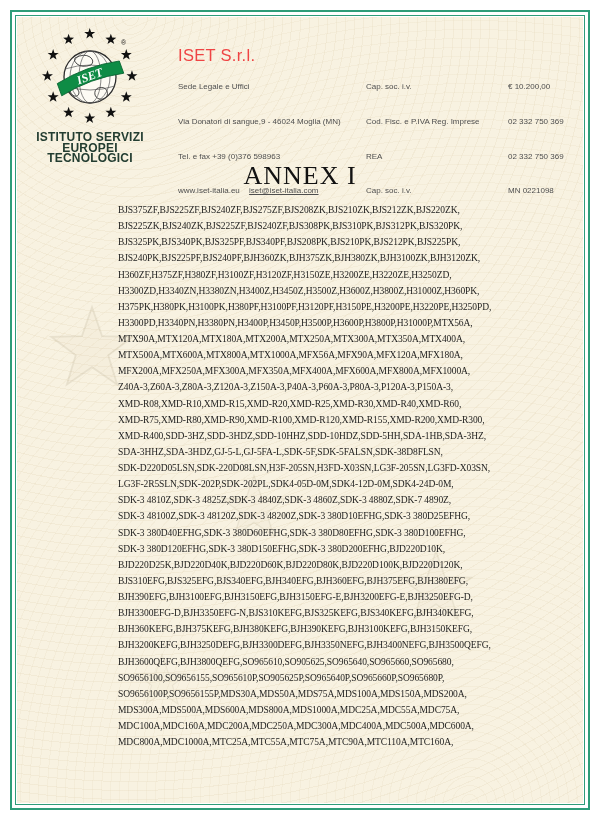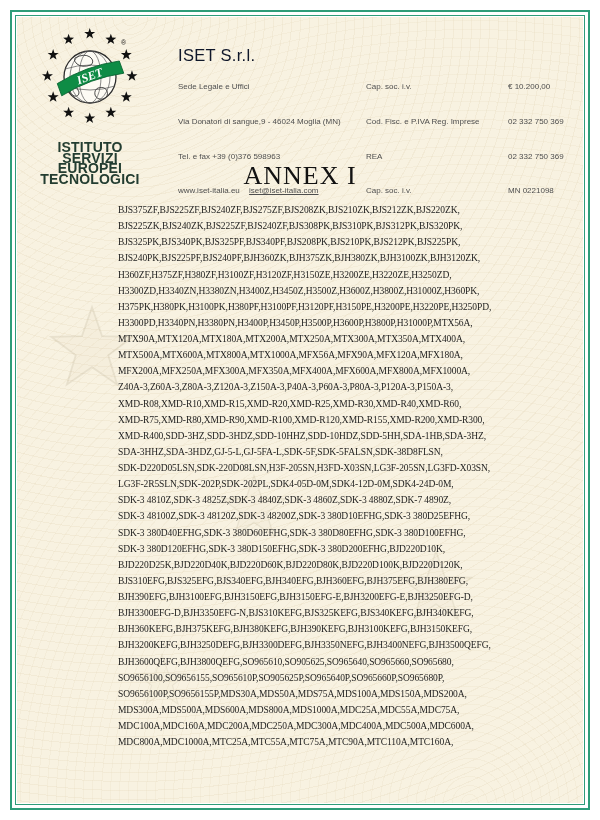--- a/index.html
+++ b/index.html
@@ -14,26 +14,26 @@
     background-color:#f8f2e1;
     background-image:
       repeating-radial-gradient(circle at 20% 0%, rgba(233,222,196,0.00) 0 8px, rgba(229,216,187,0.30) 8px 9px),
       repeating-radial-gradient(circle at 80% 100%, rgba(233,222,196,0.00) 0 8px, rgba(229,216,187,0.22) 8px 9px);
   }
 
   .watermark { position:absolute; opacity:0.55; pointer-events:none; }
 
   
   .logo-wrap { position:absolute; left:28px; top:28px; width:124px; text-align:center; }
-  .logo-caption { margin-top:10px; font-family:"Liberation Sans", sans-serif; font-weight:bold;
-                  font-size:14px; line-height:10.5px; color:#233d31; letter-spacing:0.2px; }
+  .logo-caption { margin-top:0; font-family:"Liberation Sans", sans-serif; font-weight:bold;
+                  font-size:12px; line-height:10.5px; color:#233d31; letter-spacing:0.2px; }
 
   
   .company-name { position:absolute; left:178px; top:46px; font-family:"Liberation Sans", sans-serif;
-                  font-size:16.5px; color:#0f172a; letter-spacing:0.3px; }
+                  font-size:16.5px; color:#ef4444; letter-spacing:0.3px; }
   .header-grid { position:absolute; left:178px; top:80px; width:384px;
                  display:grid; grid-template-columns:168px 122px 1fr;
                  font-family:"Liberation Sans", sans-serif; font-size:8px; line-height:14.8px; color:#4e4e4e;gap:20px; }
   .header-grid .cell { white-space:nowrap; overflow:visible; }
   .link { color:#4e4e4e; cursor:pointer; }
   .link.underlined { text-decoration:underline; }
   .links-cell span + span { margin-left:7px;margin-top:16px; }
 
   
   .annex-title { position:absolute; left:0; top:161px; width:100%; text-align:center;

